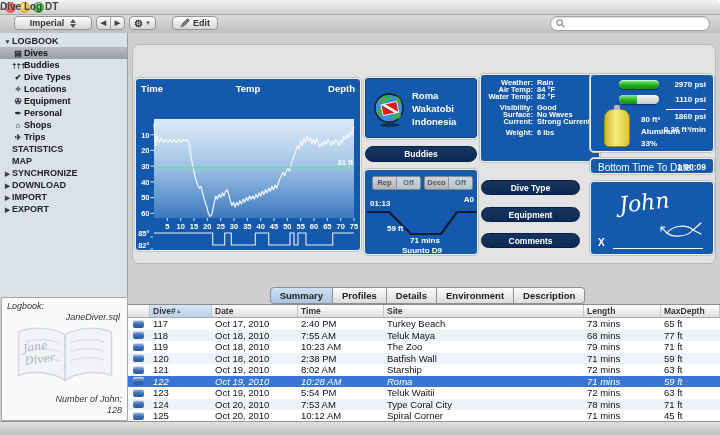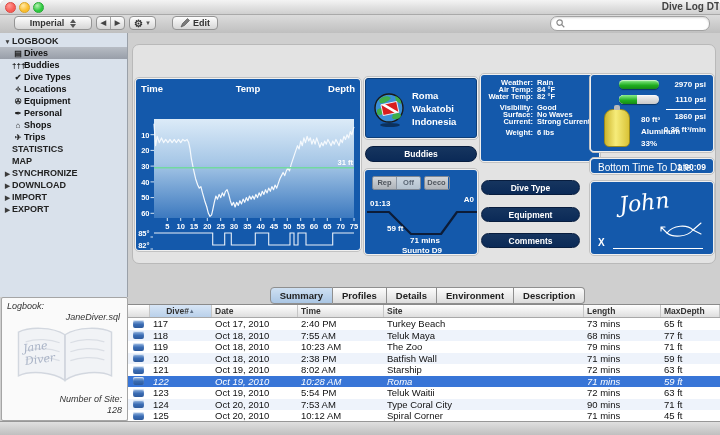--- a/index.html
+++ b/index.html
@@ -7,21 +7,21 @@
        background:#cfcfcf;overflow:hidden;border-radius:6px 6px 0 0;
        -webkit-font-smoothing:antialiased;}
   .abs{position:absolute;}
   
   .titlebar{left:0;top:0;width:720px;height:14px;
     background:linear-gradient(#f4f4f4,#cfcfcf);border-bottom:1px solid #a9a9a9;}
   .tl{width:9px;height:9px;border-radius:50%;top:2px;}
   .tl.red{left:5px;background:radial-gradient(circle at 35% 30%,#ff9a94,#f95f57 60%);border:1px solid #d94742;}
   .tl.yel{left:19px;background:radial-gradient(circle at 35% 30%,#ffe9a8,#fbbe2e 60%);border:1px solid #d9a426;}
   .tl.grn{left:33px;background:radial-gradient(circle at 35% 30%,#b7f0b3,#2dc93f 60%);border:1px solid #27a835;}
-  .wintitle{left:0;top:1px;width:720px;text-align:right;font-size:10px;font-weight:bold;color:#434343;}
+  .wintitle{left:0;top:1px;width:720px;text-align:left;font-size:10px;font-weight:bold;color:#434343;}
   
   .toolbar{left:0;top:15px;width:720px;height:18px;
     background:linear-gradient(#dcdcdc,#bfbfbf);border-bottom:1px solid #8d8d8d;}
   .tbtn{position:absolute;top:1px;height:14px;border:1px solid #949494;border-radius:4px;
     background:linear-gradient(#fdfdfd,#d6d6d6);font-size:9px;font-weight:bold;color:#333;
     display:flex;align-items:center;justify-content:center;box-sizing:border-box;}
   .updown{display:inline-flex;flex-direction:column;margin-left:6px;line-height:0;}
   .updown b{width:0;height:0;border-left:3px solid transparent;border-right:3px solid transparent;}
   .updown .up{border-bottom:4px solid #555;margin-bottom:1px;}
   .updown .dn{border-top:4px solid #555;}
@@ -81,21 +81,21 @@
     background:linear-gradient(#fcfcfc,#dcdcdc);border:1px solid #8f8f8f;border-left:none;}
   .tab:first-child{border-left:1px solid #8f8f8f;border-radius:4px 0 0 4px;}
   .tab:last-child{border-radius:0 4px 4px 0;}
   .tab.sel{background:linear-gradient(#cfe0f2,#aac6e4);margin-left:7px;}
   
   .table{left:128px;top:304px;width:592px;height:117px;background:#fff;border-top:1px solid #8a8a8a;box-sizing:border-box;}
   .thead{display:grid;grid-template-columns:22px 62px 86px 86px 200px 77px 59px;height:13px;
     background:linear-gradient(#ffffff,#dedede);border-bottom:1px solid #a8a8a8;box-sizing:border-box;}
   .th{font-size:8.5px;font-weight:bold;color:#333;line-height:12px;padding-left:3px;
     border-right:1px solid #c6c6c6;box-sizing:border-box;white-space:nowrap;overflow:hidden;}
-  .th.sorted{background:linear-gradient(#d8e6f6,#b9d0ea);display:flex;justify-content:center;padding-right:3px;}
+  .th.sorted{background:linear-gradient(#d8e6f6,#b9d0ea);display:flex;justify-content:flex-start;padding-right:3px;}
   .th .arrow{font-size:6px;color:#5d6f86;}
   .trow{display:grid;grid-template-columns:22px 62px 86px 86px 200px 77px 59px;height:11.5px;
     font-size:9.5px;color:#111;line-height:11.5px;}
   .trow.alt{background:#eef3fb;}
   .trow.sel{background:#3875d7;color:#fff;font-style:italic;}
   .td{padding-left:3px;white-space:nowrap;overflow:hidden;}
   .diveicon{width:11px;height:8px;margin:1.5px 0 0 5px;border-radius:2px;
     background:linear-gradient(#9cbce4,#3a6cb4 55%,#2d5a9c);box-shadow:inset 0 1px 1px rgba(255,255,255,.7);}
   
   .footer{left:0;top:421px;width:720px;height:14px;background:linear-gradient(#e0e0e0,#bdbdbd);border-top:1px solid #979797;}
@@ -194,21 +194,21 @@
           <path d="M66,21 C76,17 92,16 104,20"></path>
         <path d="M66,31 C76,27 92,26 104,30"></path>
           <path d="M66,41 C76,37 92,36 104,40"></path>
       </g>
       <path d="M60,12 L60,63" stroke="#c9cfd9" stroke-width="1.6" fill="none"></path>
     </svg>
     <div class="wmname">
       <div>Jane</div>
       <div>Diver</div>
     </div>
-    <div class="nlabel">Number of Site:</div>
+    <div class="nlabel">Number of John:</div>
     <div class="ncount">128</div>
   </div>
 
   <div class="abs main"></div>
   <div class="abs bigpanel"></div>
 
   <div class="wrap" style="left:134px;top:77px;width:228px;height:175px;">
     <div class="bluepanel">
       <svg id="chart-svg" width="224" height="171" viewBox="0 0 224 171">
         <defs>
@@ -301,21 +301,21 @@
   </div>
 
   <div class="navybtn" style="left:365px;top:146px;width:112px;height:16px;line-height:15px;">Buddies</div>
 
   <div class="wrap" style="left:363px;top:168px;width:116px;height:88px;">
     <div class="bluepanel">
       <div class="toggle" style="left:7px;">
         <span class="tseg tname">Rep</span>
         <span class="tseg tval">Off</span>
       </div>
-      <div class="toggle" style="left:59px;flex-direction:column;">
+      <div class="toggle" style="left:59px;">
         <span class="tseg tname">Deco</span>
         <span class="tseg tval">Off</span>
       </div>
       <svg class="abs" style="left:0;top:0;" width="114" height="86" viewBox="0 0 114 86">
         <text class="mp-lbl" x="5" y="36">01:13</text>
         <text class="mp-lbl" x="109" y="32" text-anchor="end">A0</text>
         <path class="mp-path" d="M2,42 L24,42 L46,64 L76,64 L92,42 L112,42"></path>
         <text class="mp-lbl" x="22" y="61">59 ft</text>
         <text class="mp-lbl" x="60" y="73" text-anchor="middle">71 mins</text>
         <text class="mp-lbl" x="57" y="83" text-anchor="middle">Suunto D9</text>
@@ -506,21 +506,21 @@
           <div class="td">63 ft</div>
         </div>
         <div class="trow alt">
           <div>
             <div class="diveicon"></div>
           </div>
           <div class="td">124</div>
           <div class="td">Oct 20, 2010</div>
           <div class="td">7:53 AM</div>
           <div class="td">Type Coral City</div>
-          <div class="td">90 mins</div>
+          <div class="td">78 mins</div>
           <div class="td">71 ft</div>
         </div>
         <div class="trow">
           <div>
             <div class="diveicon"></div>
           </div>
           <div class="td">125</div>
           <div class="td">Oct 20, 2010</div>
           <div class="td">10:12 AM</div>
           <div class="td">Spiral Corner</div>

